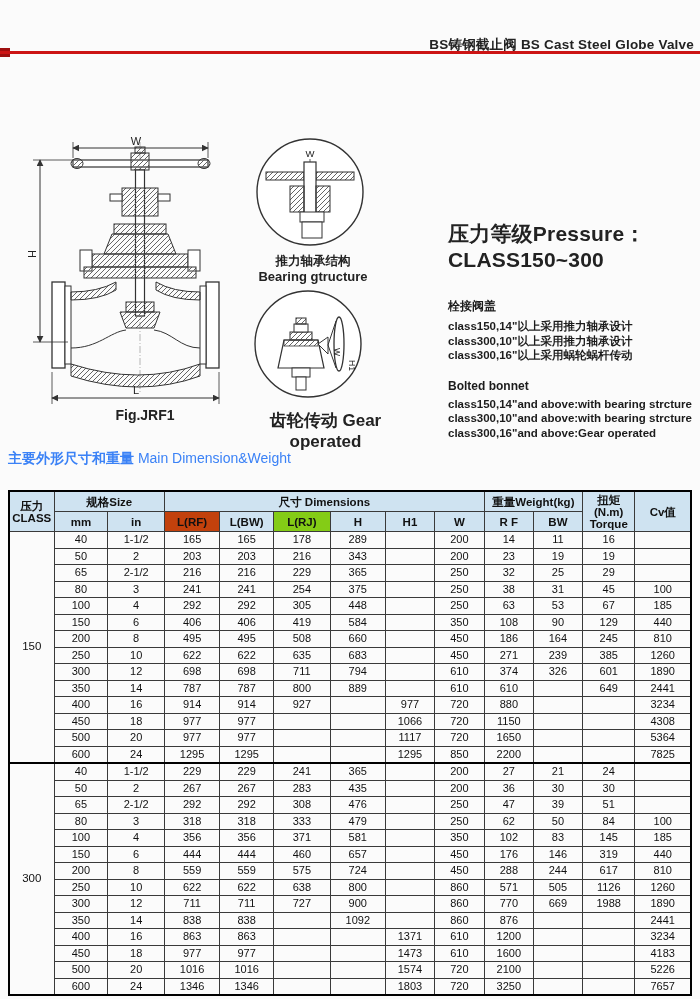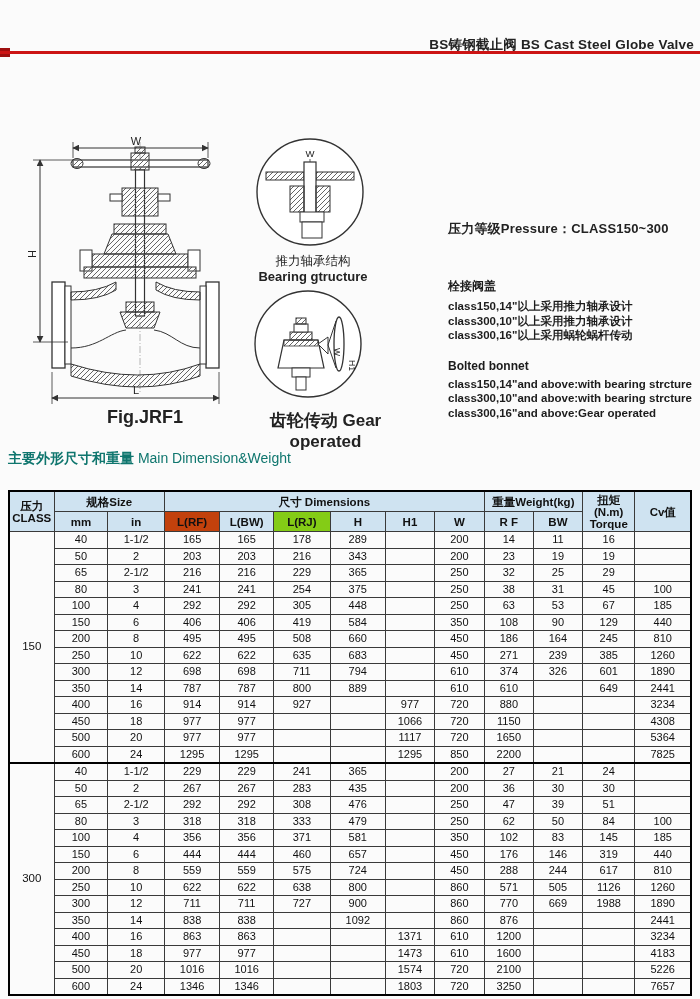--- a/index.html
+++ b/index.html
@@ -20,44 +20,44 @@
     letter-spacing:.2px;
   }
   .red-rule{position:absolute;top:51px;left:0;width:700px;height:3px;}
   .red-chip{position:absolute;top:48px;left:0;width:10px;height:9px;}
 
   
   svg text{font-family:"Liberation Sans","DejaVu Sans",sans-serif;fill:#222;}
   .fig-main{position:absolute;left:28px;top:136px;}
   .fig-caption-main{
     position:absolute;left:90px;top:407px;width:110px;
-    text-align:center;font-size:18px;font-weight:700;color:#222;
+    text-align:center;font-size:14px;font-weight:700;color:#222;
   }
   .fig-circle1{position:absolute;left:254px;top:136px;}
   .fig-circle2{position:absolute;left:252px;top:288px;}
   .fig-caption-bearing{
     position:absolute;left:238px;top:254px;width:150px;
     text-align:center;color:#222;line-height:15px;
   }
-  .fig-caption-bearing .cn{font-size:12.5px;font-weight:400;display:block;}
+  .fig-caption-bearing .cn{font-size:12.5px;font-weight:700;display:block;}
   .fig-caption-bearing .en{font-size:13px;font-weight:700;display:block;}
   .fig-caption-gear{
     position:absolute;left:238px;top:409px;width:175px;
     text-align:center;font-size:17px;font-weight:700;color:#222;
   }
 
   
   .info{position:absolute;left:448px;top:220px;width:250px;}
-  .pressure-line{font-size:13px;font-weight:600;color:#222;margin-bottom:40px;letter-spacing:.2px;}
+  .pressure-line{font-size:21px;font-weight:600;color:#222;margin-bottom:26px;letter-spacing:.2px;}
   .info-heading{font-size:12px;font-weight:700;margin:0 0 4px 0;}
   .info-line{font-size:11.5px;font-weight:600;line-height:14.5px;margin:0;}
   .info-group{margin-bottom:16px;}
 
   
-  .section-title{position:absolute;left:8px;top:450px;font-size:14px;color:#0f766e;}
+  .section-title{position:absolute;left:8px;top:450px;font-size:14px;color:#3b82f6;}
   .section-title .cn{font-weight:700;}
   .section-title .en{font-weight:500;}
 
   
   .dim-table-wrap{position:absolute;left:8px;top:490px;width:684px;}
   table{
     border-collapse:collapse;table-layout:fixed;width:684px;
     font-size:11px;color:#111;padding-left:33px;
   }
   th,td{border:1px solid #3a3a3a;text-align:center;padding:0;overflow:hidden;}

